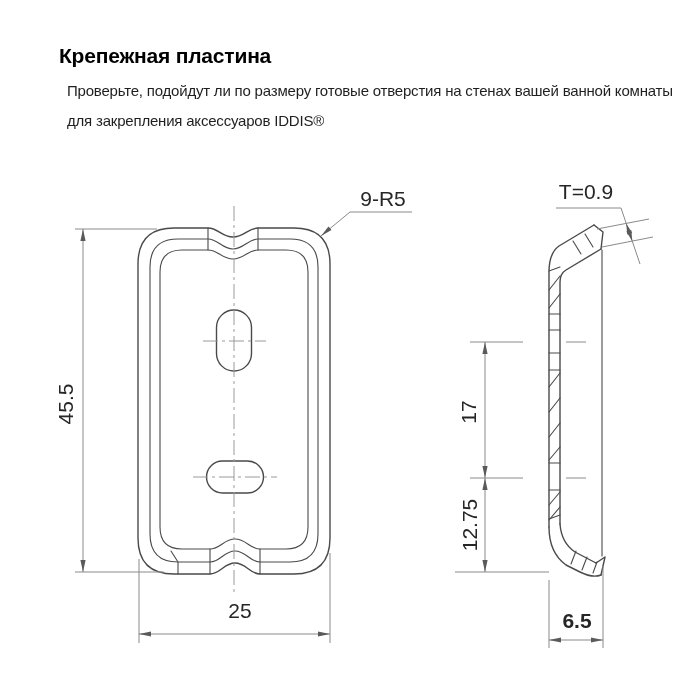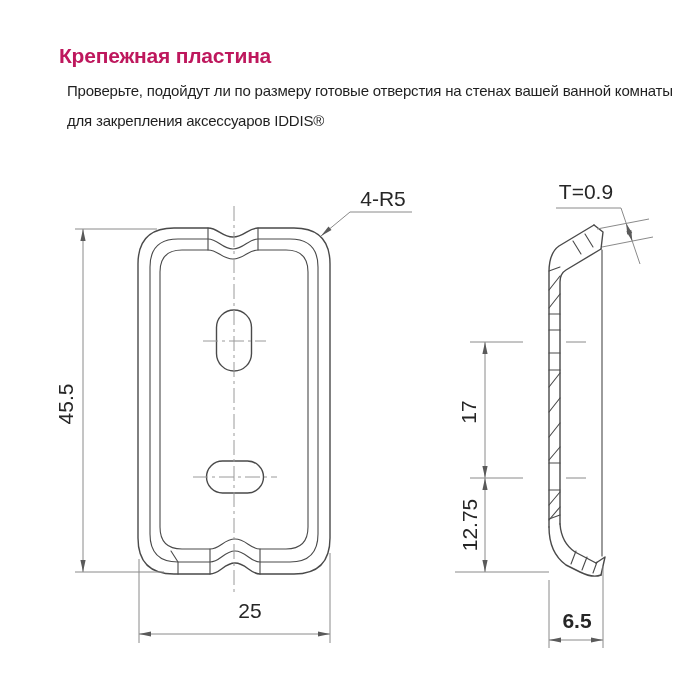--- a/index.html
+++ b/index.html
@@ -1,19 +1,19 @@
 <!DOCTYPE html>
 <html><head>
 <meta charset="utf-8">
 <style>
   html,body{margin:0;padding:0;background:#fff;}
   .stage{position:relative;width:700px;height:700px;background:#ffffff;overflow:hidden;
          font-family:"Liberation Sans",sans-serif;}
   .hdr{position:absolute;left:59px;top:44px;}
-  .hdr h1{margin:0 0 12px 0;font-size:21px;font-weight:700;color:#be185d;letter-spacing:-.2px;}
+  .hdr h1{margin:0 0 12px 0;font-size:21px;font-weight:700;color:#000000;letter-spacing:-.2px;}
   .hdr p{margin:8px;font-size:15px;line-height:22px;color:#1f1f1f;letter-spacing:-.2px;white-space:nowrap;}
   svg{position:absolute;left:0;top:0;}
   .obj{stroke:#4a4a4a;stroke-width:1.4;fill:none;stroke-linejoin:round;stroke-linecap:round;}
   .obj2{stroke:#4a4a4a;stroke-width:1.1;fill:none;stroke-linecap:round;}
   .thin{stroke:#8a8a8a;stroke-width:1;fill:none;}
   .cl{stroke:#9a9a9a;stroke-width:1;fill:none;stroke-dasharray:15 4 3 4;}
   .arr{fill:#5a5a5a;stroke:none;}
   .lbl{position:absolute;font-size:21px;color:#262626;transform:translate(-50%,-50%);
        white-space:nowrap;}
   .lbl.rot{transform:translate(-50%,-50%) rotate(-90deg);}
@@ -116,19 +116,19 @@
       <polygon class="arr" points="549,640 561,637.4 561,642.6"></polygon>
       <polygon class="arr" points="603,640 591,637.4 591,642.6"></polygon>
 
       <path class="thin" d="M 556,208 H 621 L 640,264 M 597,229 L 649,219 M 602,247 L 653,237"></path>
       <polygon class="arr" points="626.2,223.4 627.2,234.6 632.2,233"></polygon>
       <polygon class="arr" points="632.3,241.2 626.3,231.6 631.3,230"></polygon>
     </g>
   </svg>
 
   <div class="lbl rot" style="left:66px;top:404px;">45.5</div>
-  <div class="lbl" style="left:250px;top:611px;">25</div>
-  <div class="lbl" style="left:383px;top:199px;">4-R5</div>
+  <div class="lbl" style="left:240px;top:611px;">25</div>
+  <div class="lbl" style="left:383px;top:199px;">9-R5</div>
   <div class="lbl" style="left:586px;top:192px;">T=0.9</div>
   <div class="lbl rot" style="left:469px;top:412px;">17</div>
   <div class="lbl rot" style="left:470px;top:525px;">12.75</div>
   <div class="lbl" style="left:577px;top:621px;font-weight:bold;">6.5</div>
 </div>
 
 </body></html>

